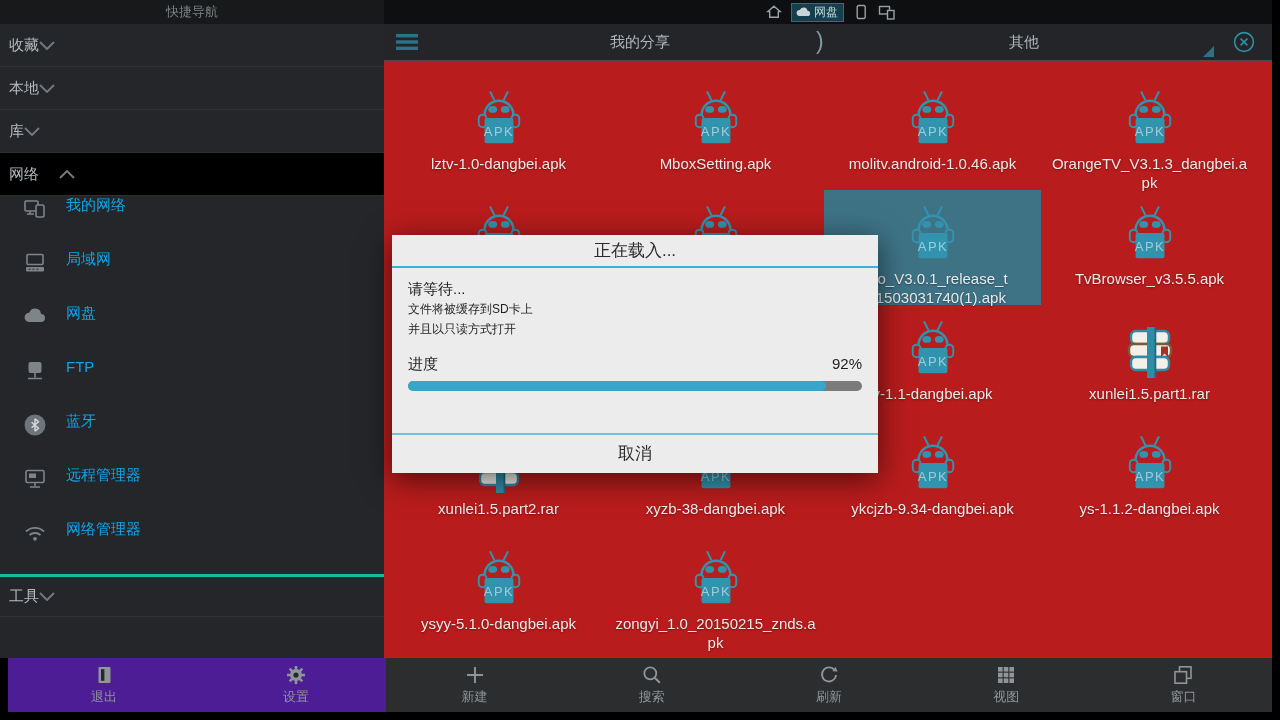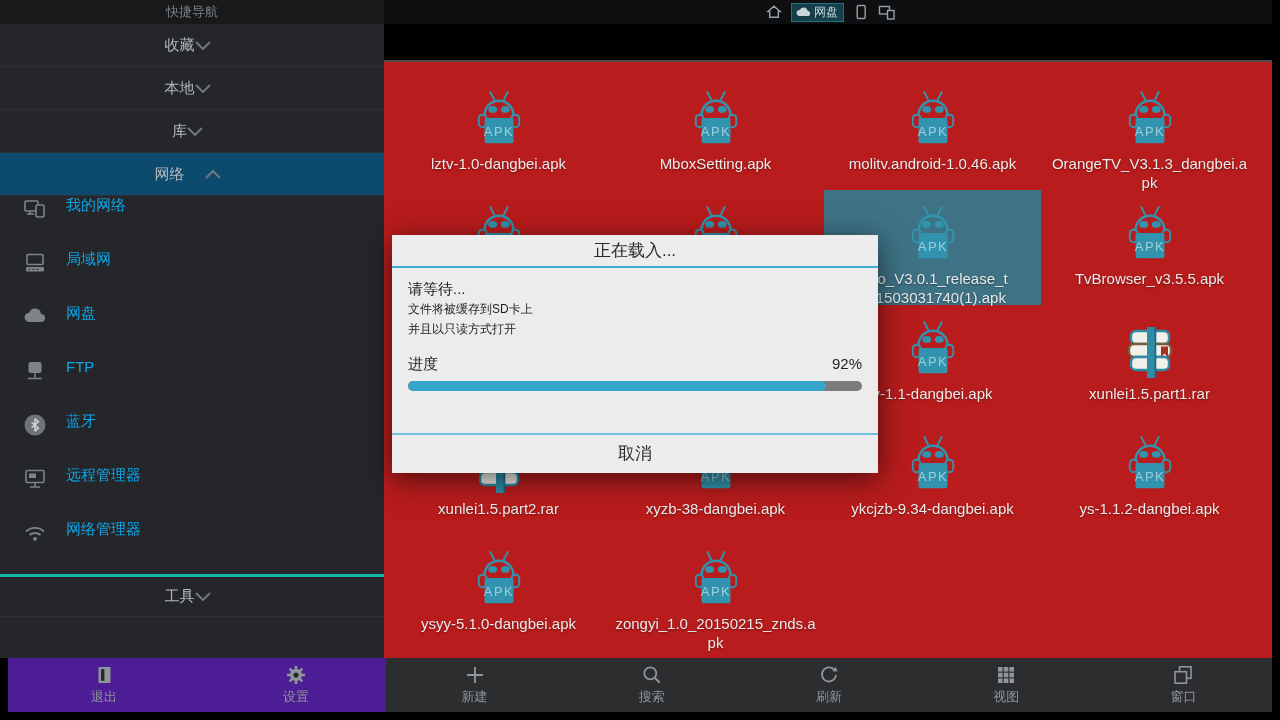--- a/index.html
+++ b/index.html
@@ -22,24 +22,24 @@
   .cloud-chip {
     display:flex; align-items:center; gap:3px; background:#143f4b; border:1px solid #2a7084;
     padding:1px 5px 2px 4px; color:#bfd9de; font-size:12px; line-height:14px;
   }
   
   .sidebar {
     position:absolute; left:0; top:24px; width:384px; height:634px; background:#242629;
     box-sizing:border-box;
   }
   .group-row {
-    height:43px; box-sizing:border-box; display:flex; align-items:center; justify-content:center;
+    height:43px; box-sizing:border-box; display:flex; align-items:center; justify-content:flex-start;
     padding:0 18px 0 9px; border-bottom:1px solid #2d3134; color:#b4babe; font-size:15px;
   }
-  .group-row.active { background:#0c4a6e;gap:20px; }
+  .group-row.active { background:#000000;gap:20px; }
   .sub-row {
     height:54px; display:flex; align-items:flex-start; padding-left:22px; gap:18px;
     color:#0ea5e9; font-size:15px;
   }
   .sub-row .sicon { width:26px; height:26px; flex:0 0 26px; }
   
   .main-header {
     position:absolute; left:384px; top:24px; width:888px; height:36px; background:#232528;
   }
   .hamburger { position:absolute; left:11px; top:8px; width:24px; height:20px; }
@@ -221,20 +221,35 @@
     </div>
 
     <div class="group-row" style="border-top:3px solid #14b8a6;">
       <span>工具</span>
       <svg width="16" height="9" viewBox="0 0 16 9">
           <path d="M1 1 L8 8 L15 1" stroke="#70787d" stroke-width="2" fill="none"></path>
         </svg>
     </div>
   </div>
 
+  <div class="main-header">
+    <svg class="hamburger" viewBox="0 0 24 20">
+      <rect x="1" y="2" width="22" height="3.4" fill="#2c7187"></rect>
+      <rect x="1" y="8.3" width="22" height="3.4" fill="#2c7187"></rect>
+      <rect x="1" y="14.6" width="22" height="3.4" fill="#2c7187"></rect>
+    </svg>
+    <div class="tab-left">我的分享</div>
+    <div class="tab-sep">)</div>
+    <div class="tab-right">其他</div>
+    <div class="resize-tri"></div>
+    <svg class="close-btn" viewBox="0 0 22 22">
+      <circle cx="11" cy="11" r="9.4" fill="none" stroke="#2f8ea8" stroke-width="1.6"></circle>
+      <path d="M7.6 7.6 L14.4 14.4 M14.4 7.6 L7.6 14.4" stroke="#2f8ea8" stroke-width="1.6"></path>
+    </svg>
+  </div>
 
   <div class="content">
     <div class="grid" id="grid">
         <div class="cell">
       <div class="icon-wrap">
         <svg class="apk-icon" width="54" height="62" viewBox="0 0 56 64">
           <path d="M19 3 L23 11 M37 3 L33 11" stroke="#3293ae" stroke-width="2" stroke-linecap="round"></path>
           <path d="M13 27 a15 15 0 0 1 30 0" fill="none" stroke="#3293ae" stroke-width="2.6"></path>
           <ellipse cx="21.5" cy="21" rx="4.6" ry="3.6" fill="#3293ae"></ellipse>
           <ellipse cx="34.5" cy="21" rx="4.6" ry="3.6" fill="#3293ae"></ellipse>

